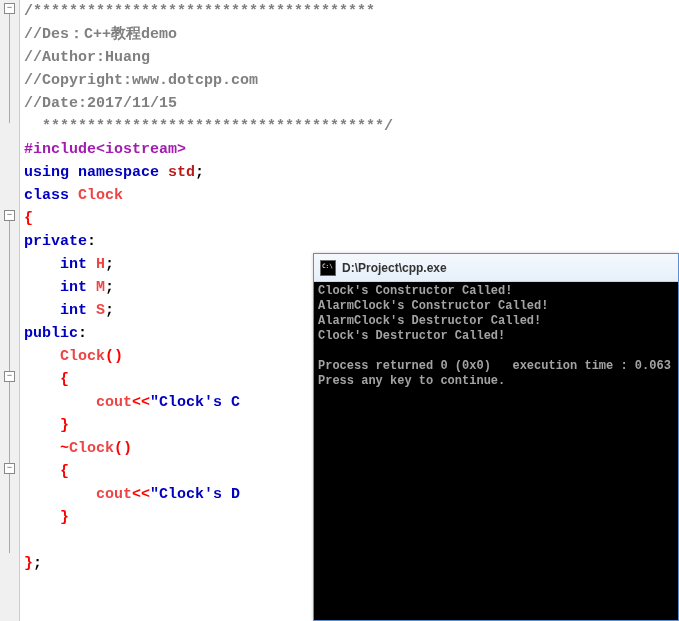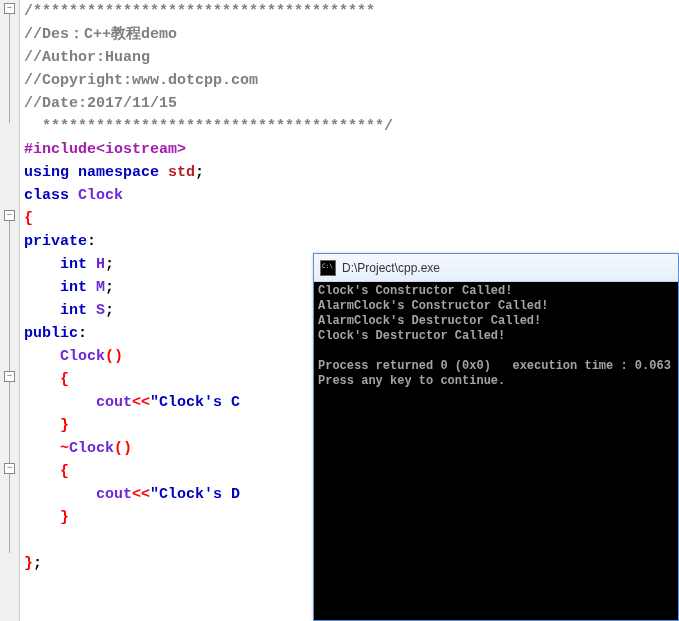--- a/index.html
+++ b/index.html
@@ -51,21 +51,21 @@
       line-height: 23px;
       font-size: 15px;
       font-weight: bold;
       white-space: pre;
     }
     .comment { color: #808080; }
     .preproc { color: #a21caf; }
     .keyword { color: #0000C0; margin-top: 28px; }
     .keyword2 { color: #b91c1c; }
     .brace { color: #FF0000; }
-    .ident { color: #6d28d9; }
+    .ident { color: #ef4444; }
     .string { color: #0000C0; }
     .op { color: #FF0000; }
     .punct { color: #000; }
     
     .console-window {
       position: absolute;
       left: 313px;
       top: 253px;
       width: 366px;
       height: 368px;
@@ -75,21 +75,21 @@
     }
     .console-titlebar {
       height: 28px;
       background: linear-gradient(#f5f9fe, #e6eff9);
       border-bottom: 1px solid #c5d6e8;
       display: flex;
       align-items: center;
       padding: 0 6px;
       font-family: 'Segoe UI', Tahoma, sans-serif;
       font-size: 12px;
-      font-weight: normal;
+      font-weight: bold;
       color: #333;
     }
     .console-icon {
       width: 16px;
       height: 16px;
       margin-right: 6px;
       background: #000;
       border: 1px solid #666;
       display: inline-block;
       position: relative;

